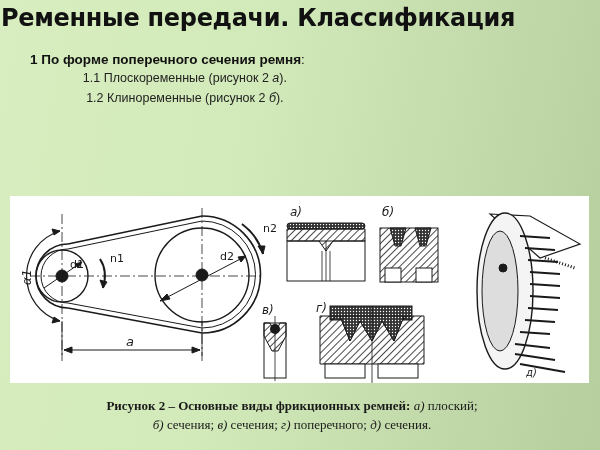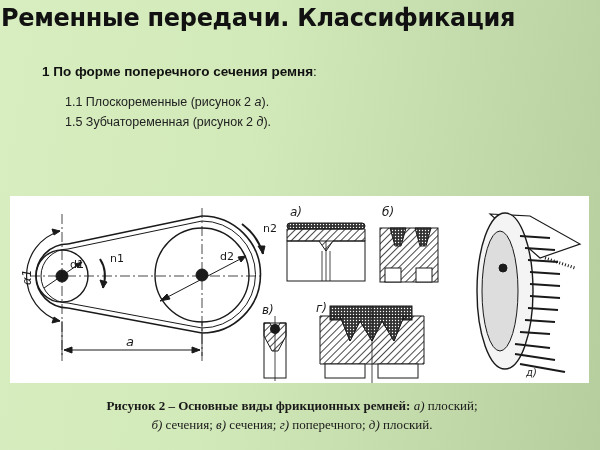--- a/index.html
+++ b/index.html
@@ -30,27 +30,28 @@
       position: absolute;
       left: 30px;
       top: 50px;
     }
     .section-heading {
       font-family: "Liberation Sans", sans-serif;
       font-size: 13.5px;
       font-weight: bold;
       color: #111;
       line-height: 19px;
-      margin: 12px;
+      margin: 0;
     }
     .section-heading .colon { font-weight: normal; }
     .sub-list {
       list-style: none;
       margin: 0;
       padding: 0 0 0 35px;
+      text-align: center;
     }
     .sub-list li {
       font-size: 12.5px;
       line-height: 19.5px;
       color: #222;
     }
     .sub-list li i { font-style: italic; }
 
     .figure {
       position: absolute;
@@ -79,21 +80,21 @@
   </style>
 </head>
 <body>
 
 <div class="slide-title">Ременные передачи. Классификация</div>
 
 <div class="section">
   <p class="section-heading"><span>1 По форме поперечного сечения ремня</span><span class="colon">:</span></p>
   <ul class="sub-list">
     <li><span>1.1 Плоскоременные (рисунок 2 </span><i>а</i><span>).</span></li>
-    <li><span>1.5 Зубчатоременная (рисунок 2 </span><i>д</i><span>).</span></li>
+    <li><span>1.2 Клиноременные (рисунок 2 </span><i>б</i><span>).</span></li>
   </ul>
 </div>
 
 <div class="figure">
   <svg width="579" height="187" viewBox="0 0 579 187" xmlns="http://www.w3.org/2000/svg" font-family="DejaVu Sans, sans-serif">
     <defs>
       <pattern id="hatch" width="5" height="5" patternUnits="userSpaceOnUse" patternTransform="rotate(45)">
         <line x1="0" y1="0" x2="0" y2="5" stroke="#1a1a1a" stroke-width="1.6"></line>
       </pattern>
       <pattern id="dots" width="3" height="3" patternUnits="userSpaceOnUse">
@@ -211,14 +212,14 @@
         <line x1="510" y1="168" x2="555" y2="176"></line>
       </g>
       <circle cx="493" cy="72" r="4" fill="#1a1a1a"></circle>
     </g>
     <text x="516" y="180" font-size="10" font-style="italic" fill="#1a1a1a">д)</text>
   </svg>
 </div>
 
 <div class="caption">
   <div><b>Рисунок 2 – Основные виды фрикционных ремней:</b> <i>а)</i><span> плоский;</span></div>
-  <div><i>б)</i><span> сечения; </span><i>в)</i><span> сечения; </span><i>г)</i><span> поперечного; </span><i>д)</i><span> плоский.</span></div>
+  <div><i>б)</i><span> сечения; </span><i>в)</i><span> сечения; </span><i>г)</i><span> поперечного; </span><i>д)</i><span> сечения.</span></div>
 </div>
 
 </body></html>

